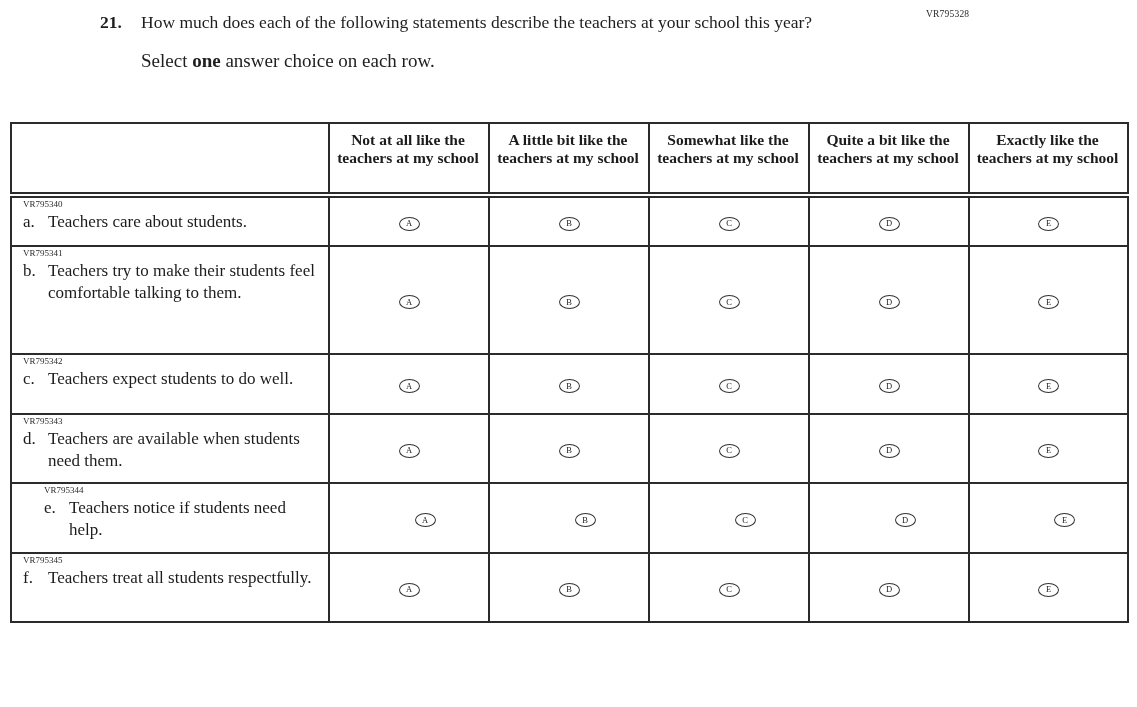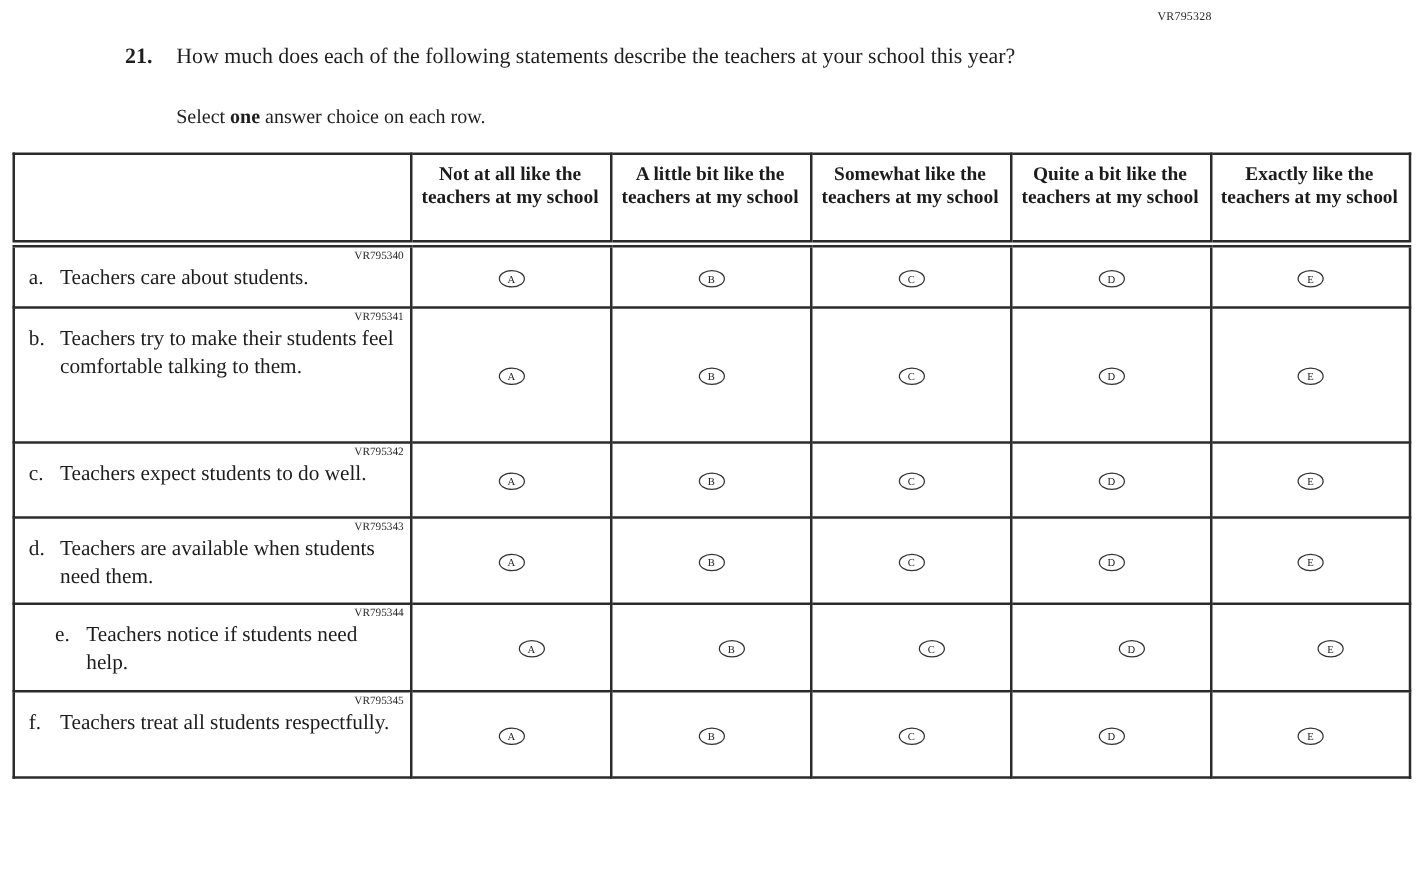--- a/index.html
+++ b/index.html
@@ -13,38 +13,38 @@
   }
   .vr-top {
     position: absolute;
     left: 926px; top: 9px;
     font-size: 9.5px;
     color: #2a2a2a;
     letter-spacing: 0.2px;
   }
   .question-block {
     position: absolute;
-    left: 100px; top: 32px;
+    left: 100px; top: 10px;
     display: flex;
   }
   .q-num {
     font-weight: bold;
     font-size: 17.5px;
     width: 41px;
     line-height: 25px;
   }
   .q-text {
     font-size: 17.5px;
     line-height: 25px;
     width: 745px;
   }
   .q-instruction {
-    font-size: 16px;
+    font-size: 19px;
     line-height: 25px;
-    margin-top: 24px;
+    margin-top: 13px;
   }
   table.survey {
     position: absolute;
     left: 10px; top: 122px;
     width: 1117px;
     border-collapse: collapse;
     table-layout: fixed;
   }
   .survey th, .survey td {
     border: 2px solid #2b2b2b;
@@ -61,21 +61,20 @@
     color: #1c1c1c;
   }
   .survey thead th.stub { padding: 0; }
   td.stmt-cell {
     vertical-align: top;
     padding: 1px 4px 4px 11px;
   }
   .row-code {
     font-size: 9px;
     line-height: 11px;
-    text-align: right;
     color: #2a2a2a;
     padding-right: 1px;
   }
   .stmt {
     display: flex;
     font-size: 17px;
     line-height: 22px;
     margin-top: 1px;
     color: #1c1c1c;
   }

